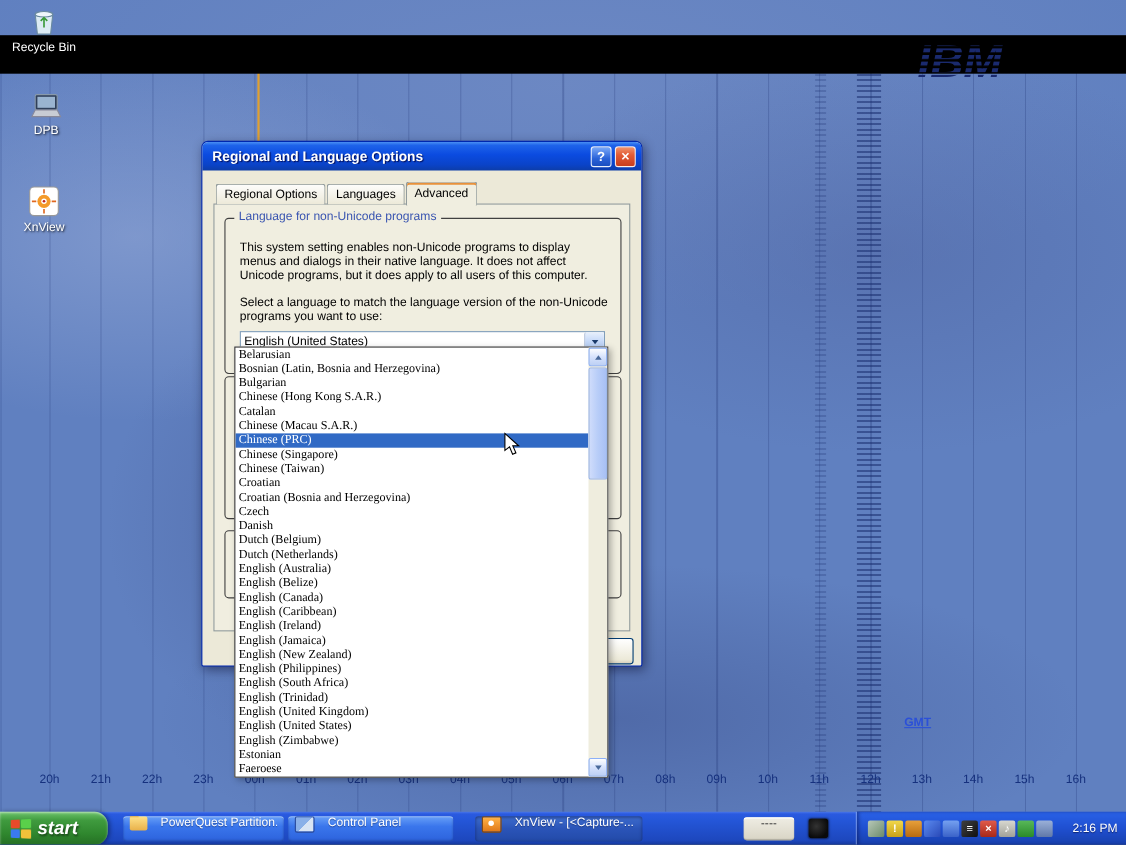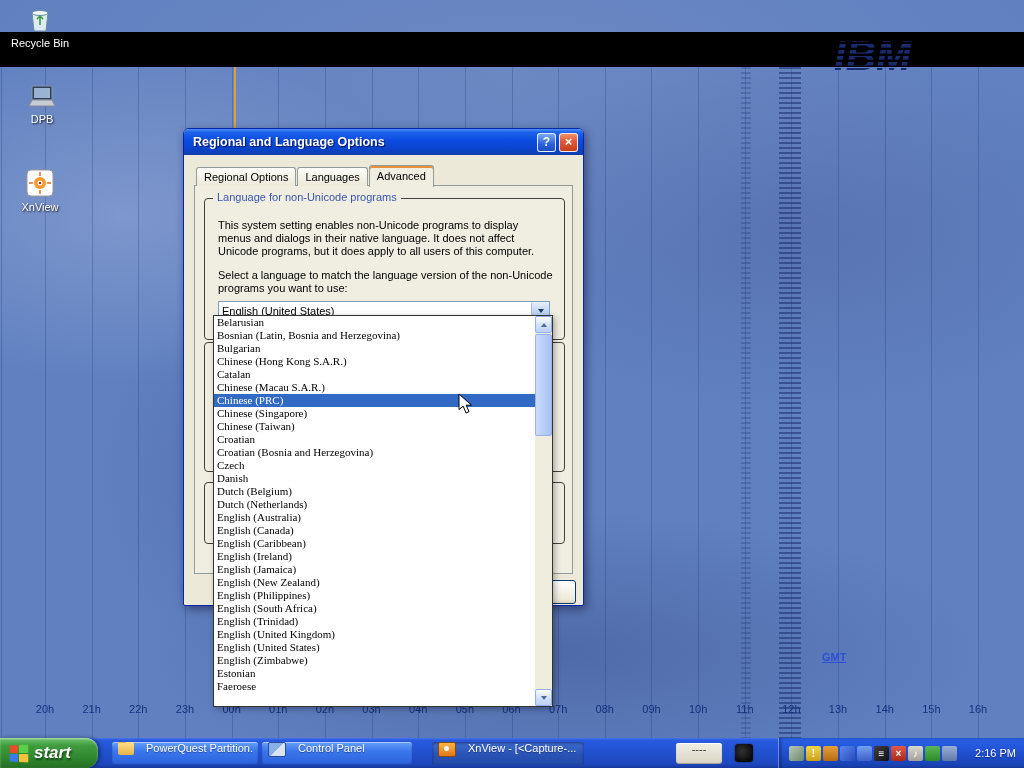--- a/index.html
+++ b/index.html
@@ -249,20 +249,21 @@
         <div class="ddi sel">Chinese (PRC)</div>
         <div class="ddi">Chinese (Singapore)</div>
         <div class="ddi">Chinese (Taiwan)</div>
         <div class="ddi">Croatian</div>
         <div class="ddi">Croatian (Bosnia and Herzegovina)</div>
         <div class="ddi">Czech</div>
         <div class="ddi">Danish</div>
         <div class="ddi">Dutch (Belgium)</div>
         <div class="ddi">Dutch (Netherlands)</div>
         <div class="ddi">English (Australia)</div>
+        <div class="ddi">English (Belize)</div>
         <div class="ddi">English (Canada)</div>
         <div class="ddi">English (Caribbean)</div>
         <div class="ddi">English (Ireland)</div>
         <div class="ddi">English (Jamaica)</div>
         <div class="ddi">English (New Zealand)</div>
         <div class="ddi">English (Philippines)</div>
         <div class="ddi">English (South Africa)</div>
         <div class="ddi">English (Trinidad)</div>
         <div class="ddi">English (United Kingdom)</div>
         <div class="ddi">English (United States)</div>

